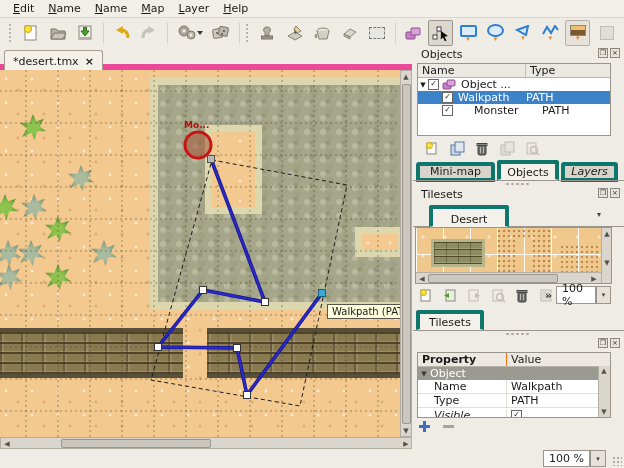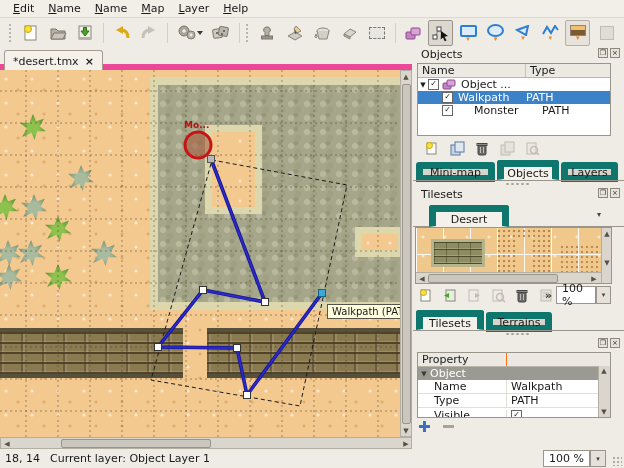--- a/index.html
+++ b/index.html
@@ -56,21 +56,21 @@
   .sb{background:#dad6cd;border:1px solid #b3aea2;box-sizing:border-box;}
   .sb-thumb{position:absolute;background:#cbc7be;border:1px solid #9a958c;border-radius:2px;box-sizing:border-box;}
   .sb-arrow{position:absolute;font-size:7px;color:#55504a;width:10px;height:10px;display:flex;align-items:center;justify-content:center;}
 
   
   .dock-title{position:absolute;left:413px;width:211px;height:16px;display:flex;align-items:center;}
   .dock-title .t{margin-left:8px;}
   .dock-btn{position:absolute;width:10px;height:10px;border:1px solid #8d887c;background:#e8e4dc;font-size:7px;line-height:9px;text-align:center;color:#333;box-sizing:border-box;}
   .panel-box{position:absolute;background:#fff;border:1px solid #9a958c;box-sizing:border-box;}
   .hdr-row{background:#ece9e3;border-bottom:1px solid #b9b4a9;display:flex;font-size:11px;}
-  .tab{position:absolute;height:20px;display:flex;align-items:center;justify-content:center;border:7px solid #0f766e;border-radius:3px 3px 0 0;box-sizing:border-box;}
+  .tab{position:absolute;height:20px;display:flex;align-items:flex-end;justify-content:center;border:4px solid #0f766e;border-radius:3px 3px 0 0;box-sizing:border-box;}
   .tab.on{background:#f4f1eb;border-bottom:1px solid #f4f1eb;z-index:2;}
   .tab.off{background:#d8d4cb;top:2px;}
   .tabline{position:absolute;height:1px;background:#9a958c;}
   .checkbox{display:inline-block;width:9px;height:9px;background:#fff;border:1px solid #666;font-size:8px;line-height:8px;text-align:center;color:#222;box-sizing:content-box;}
   .mini-icon{display:inline-flex;width:16px;height:16px;align-items:center;justify-content:center;}
   .grip-h{position:absolute;width:26px;height:4px;background:radial-gradient(circle,#a9a49a 1px,transparent 1.4px);background-size:5px 4px;}
   .sel-row{background:#3c82c8;color:#fff;}
   .combo-field{position:absolute;background:#fff;border:1px solid #9a958c;display:flex;align-items:center;padding-left:5px;box-sizing:border-box;}
   .combo-btn{position:absolute;background:#e6e2da;border:1px solid #9a958c;display:flex;align-items:center;justify-content:center;font-size:7px;color:#444;box-sizing:border-box;}
   .resize-grip{position:absolute;width:10px;height:10px;background:radial-gradient(circle,#b1aca1 1px,transparent 1.4px);background-size:4px 4px;}
@@ -369,21 +369,21 @@
         </svg>
       </span>
   </div>
 
   <div class="tab off" style="left:416px;top:162px;width:79px;">
       <span>Mini-map</span>
     </div>
   <div class="tab on" style="left:497px;top:160px;width:62px;">
       <span>Objects</span>
     </div>
-  <div class="tab off" style="left:561px;top:162px;width:57px;">
+  <div class="tab off" style="left:561px;top:162px;width:57px;font-style:italic;">
       <span>Layers</span>
     </div>
   <div class="tabline" style="left:413px;top:180px;width:211px;"></div>
   <div class="grip-h" style="left:505px;top:182px;"></div>
 
   <div class="dock-title" style="top:186px;">
     <span class="t">Tilesets</span>
   </div>
   <span class="dock-btn" style="left:598px;top:188px;">❐</span>
   <span class="dock-btn" style="left:610px;top:188px;">×</span>
@@ -460,46 +460,44 @@
   </div>
   <span class="abs" style="left:545px;top:289px;font-weight:bold;color:#333;">»</span>
   <div class="combo-field" style="left:556px;top:286px;width:40px;height:18px;">
       <span>100 %</span>
     </div>
   <div class="combo-btn" style="left:596px;top:286px;width:15px;height:18px;">▾</div>
 
   <div class="tab on" style="left:416px;top:310px;width:68px;">
       <span>Tilesets</span>
     </div>
-  <div class="tab off" style="left:486px;top:312px;width:66px;">
-      <span>Terrains</span>
-    </div>
   <div class="tabline" style="left:413px;top:330px;width:211px;"></div>
   <div class="grip-h" style="left:505px;top:332px;"></div>
 
   <span class="dock-btn" style="left:598px;top:338px;">❐</span>
   <span class="dock-btn" style="left:610px;top:338px;">×</span>
 
   <div class="panel-box" style="left:417px;top:352px;width:194px;height:66px;overflow:hidden;">
     <div class="hdr-row" style="height:13px;">
-      <span style="width:84px;padding-left:4px;border-right:1px solid #f97316;">Property</span>
+      <span style="width:84px;padding-left:4px;border-right:1px solid #f97316;font-weight:bold;">Property</span>
+      <span style="flex:1;padding-left:4px;">Value</span>
     </div>
     <div style="height:13px;display:flex;align-items:center;background:#9b9a92;color:#fff;">
       <span style="width:12px;text-align:center;font-size:7px;color:#3a3a3a;">▼</span>
       <span>Object</span>
     </div>
     <div style="height:13px;display:flex;align-items:center;border-bottom:1px solid #e2dfd8;">
       <span style="width:72px;padding-left:16px;">Name</span>
       <span style="padding-left:4px;border-left:1px solid #e2dfd8;">Walkpath</span>
     </div>
     <div style="height:13px;display:flex;align-items:center;border-bottom:1px solid #e2dfd8;">
       <span style="width:72px;padding-left:16px;">Type</span>
       <span style="padding-left:4px;border-left:1px solid #e2dfd8;">PATH</span>
     </div>
-    <div style="height:14px;display:flex;align-items:center;">
+    <div style="height:14px;display:flex;align-items:center;font-style:italic;">
       <span style="width:72px;padding-left:16px;">Visible</span>
       <span style="padding-left:4px;border-left:1px solid #e2dfd8;display:flex;align-items:center;">
         <span class="checkbox">✓</span>
       </span>
     </div>
     <div class="abs" style="right:0;top:13px;width:11px;height:53px;background:#dad6cd;border-left:1px solid #b3aea2;">
       <span class="sb-arrow" style="left:0;top:0;">▲</span>
       <span class="sb-arrow" style="left:0;top:41px;">▼</span>
     </div>
   </div>
@@ -507,23 +505,19 @@
   <div class="abs" style="left:418px;top:420px;display:flex;gap:11px;align-items:center;">
     <svg width="13" height="13">
         <rect x="5" y="1" width="3" height="11" fill="#3a6fc4"></rect>
         <rect x="1" y="5" width="11" height="3" fill="#3a6fc4"></rect>
       </svg>
     <svg width="13" height="13">
         <rect x="1" y="5" width="11" height="3" fill="#a9a49a"></rect>
       </svg>
   </div>
 
-  <div class="abs" style="left:0;top:449px;width:624px;height:19px;display:flex;align-items:center;">
-    <span style="margin-left:5px;">18, 14</span>
-    <span style="margin-left:10px;">Current layer: Object Layer 1</span>
-  </div>
   <div class="combo-field" style="left:543px;top:450px;width:47px;height:17px;">
       <span>100 %</span>
     </div>
   <div class="combo-btn" style="left:590px;top:450px;width:16px;height:17px;">▾</div>
   <div class="resize-grip" style="left:612px;top:456px;"></div>
 
 </div>
 
 </body></html>

